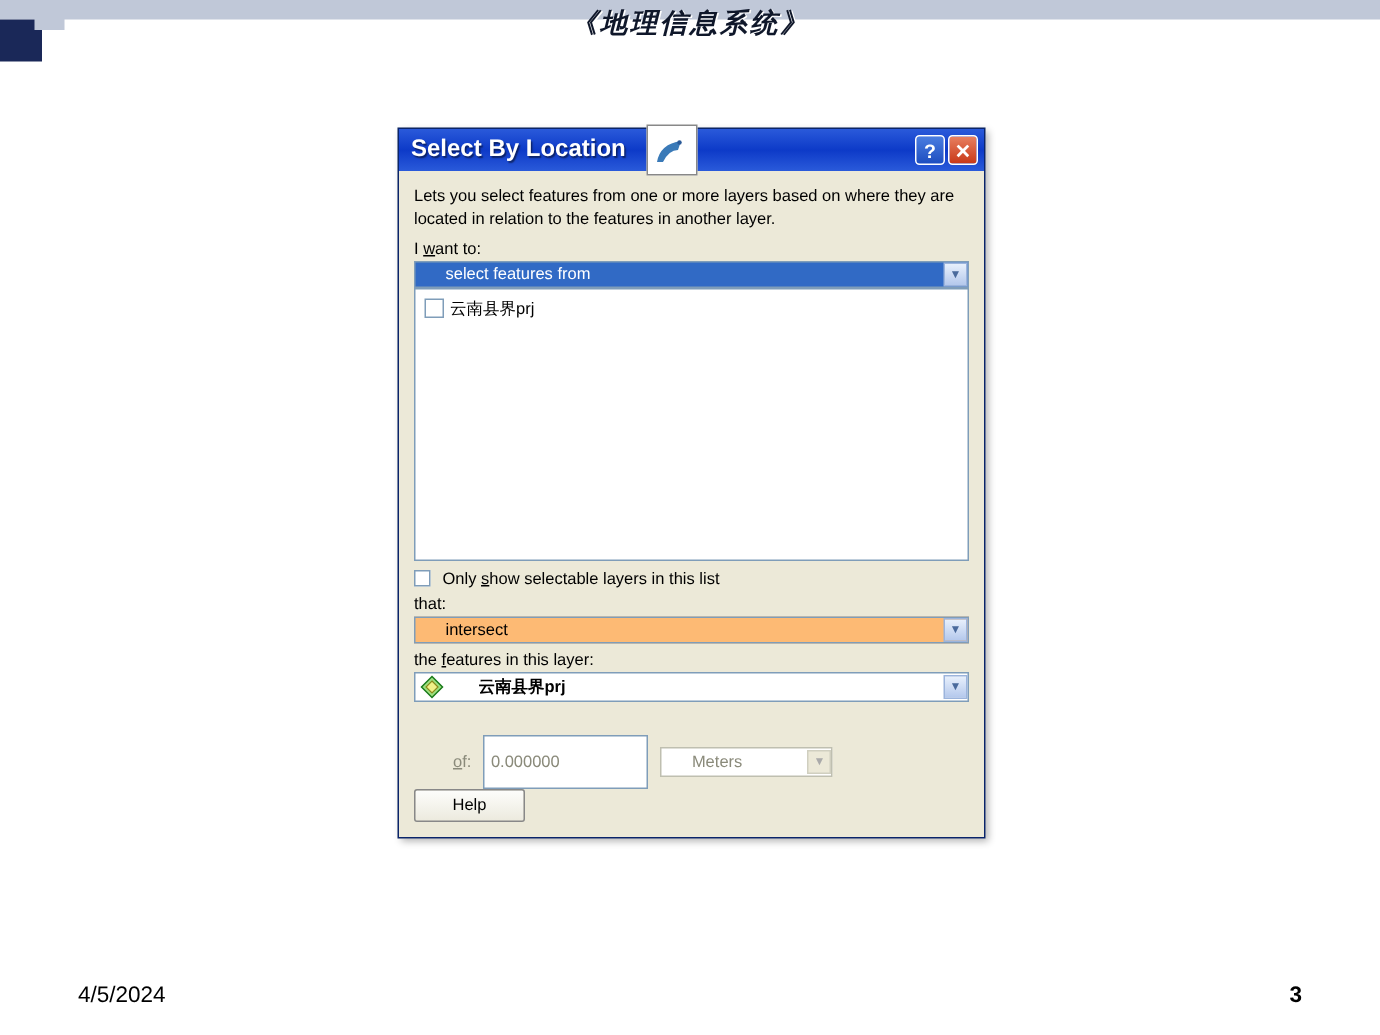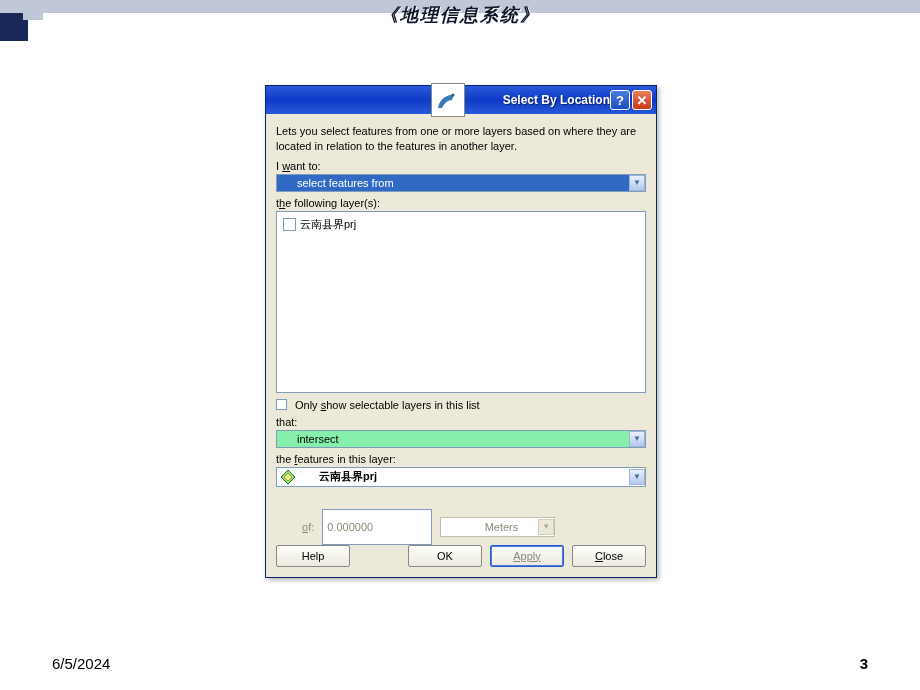--- a/index.html
+++ b/index.html
@@ -61,25 +61,24 @@
     .titlebar {
       height: 28px;
       background: linear-gradient(to bottom, #2a5ada 0%, #0d3ac8 50%, #2a5ada 100%);
       display: flex;
       align-items: center;
       padding: 0 4px 0 8px;
       position: relative;
     }
     .titlebar-text {
       color: #fff;
-      font-size: 12px;
+      font-size: 16px;
       font-weight: bold;
       text-shadow: 1px 1px 1px rgba(0,0,0,0.5);
       flex: 1;
-      text-align: right;
     }
     .titlebar-logo {
       width: 34px;
       height: 34px;
       background: #fff;
       border: 1px solid #888;
       position: absolute;
       left: 165px;
       top: -3px;
       display: flex;
@@ -108,21 +107,21 @@
       font-size: 11px;
       color: #000;
     }
     .intro-text { line-height: 1.35; margin-bottom: 6px; }
     .label { margin-bottom: 2px; margin-top: 5px; }
     .dropdown {
       display: flex;
       width: 100%;
       border: 1px solid #7f9db9;
       height: 18px;
-      background: #86efac;
+      background: #fdba74;
       align-items: center;
     }
     .dropdown.selected { background: #316ac5; }
     .dropdown-text {
       flex: 1;
       padding: 0 20px;
       font-size: 11px;
       white-space: nowrap;
       overflow: hidden;
     }
@@ -193,21 +192,20 @@
       font-size: 11px;
       color: #8a8a7a;
     }
     .unit-dropdown {
       display: flex;
       width: 115px;
       border: 1px solid #bfbfb0;
       height: 20px;
       background: #fff;
       align-items: center;
-      text-align: right;
     }
     .unit-dropdown .dropdown-text { color: #8a8a7a; }
     .unit-dropdown .dropdown-arrow {
       background: #ece9d8;
       border-color: #d0cfc0;
       color: #aaa;
     }
     .button-row {
       display: flex;
       justify-content: space-between;
@@ -273,21 +271,20 @@
 
   <div class="dialog-body">
     <div class="intro-text">Lets you select features from one or more layers based on where they are located in relation to the features in another layer.</div>
 
     <div class="label">I <span class="underline">w</span>ant to:</div>
     <div class="dropdown selected">
       <div class="dropdown-text">select features from</div>
       <div class="dropdown-arrow">▼</div>
     </div>
 
-    <div class="label">t<span class="underline">h</span>e following layer(s):</div>
     <div class="listbox">
       <div class="list-item">
         <div class="checkbox"></div>
         <span>云南县界prj</span>
       </div>
     </div>
 
     <div class="row">
       <div class="checkbox flat"></div>
       <span>Only <span class="underline">s</span>how selectable layers in this list</span>
@@ -315,27 +312,20 @@
       <span class="disabled"><span class="underline">o</span>f:</span>
       <input class="input-small" disabled="" value="0.000000" style="">
       <div class="unit-dropdown">
         <div class="dropdown-text">Meters</div>
         <div class="dropdown-arrow">▼</div>
       </div>
     </div>
 
     <div class="button-row">
       <div class="btn">Help</div>
-      <div style="display:flex; gap:8px">
-        <div class="btn">OK</div>
-        <div class="btn highlight disabled-btn">
-            <span class="underline">Apply</span>
-          </div>
-        <div class="btn"><span class="underline">C</span>lose</div>
-      </div>
     </div>
   </div>
 </div>
 
 <div class="footer">
-  <span>6/5/2024</span>
+  <span>4/5/2024</span>
   <span class="page-num">3</span>
 </div>
 
 </body></html>

